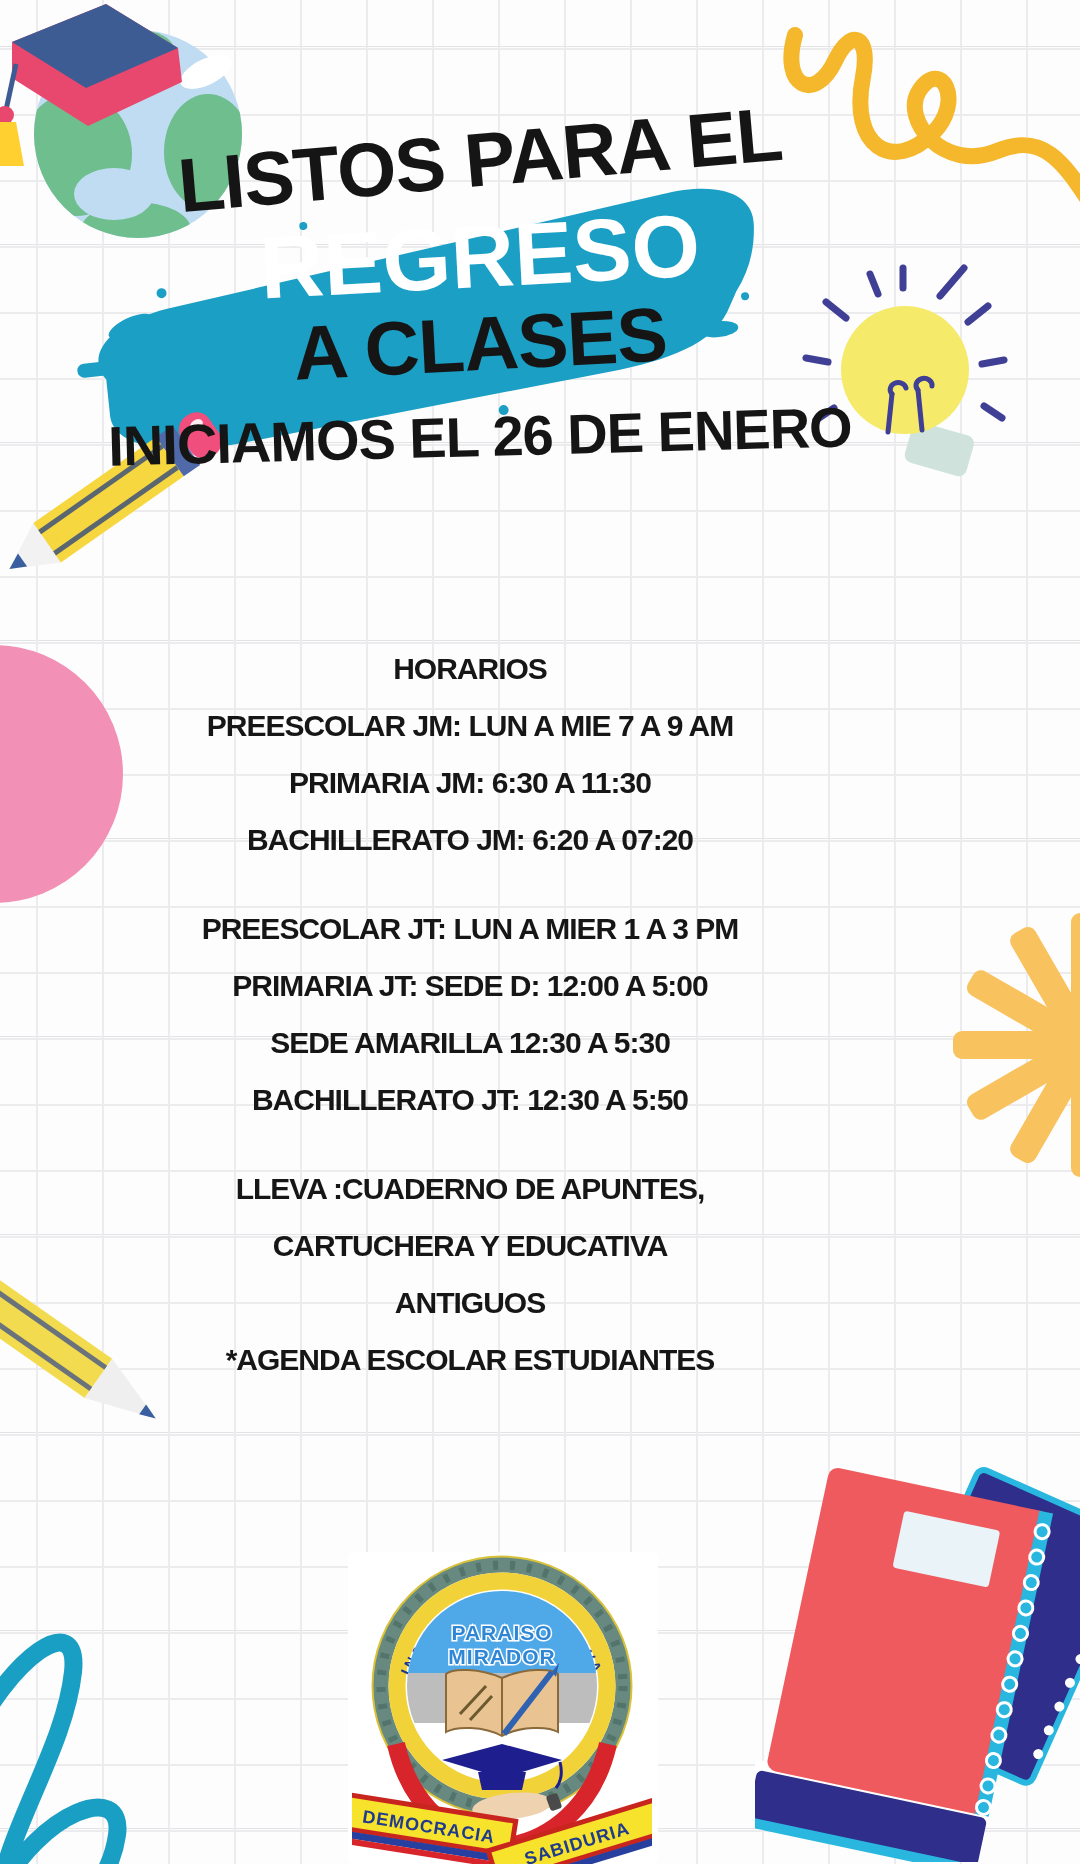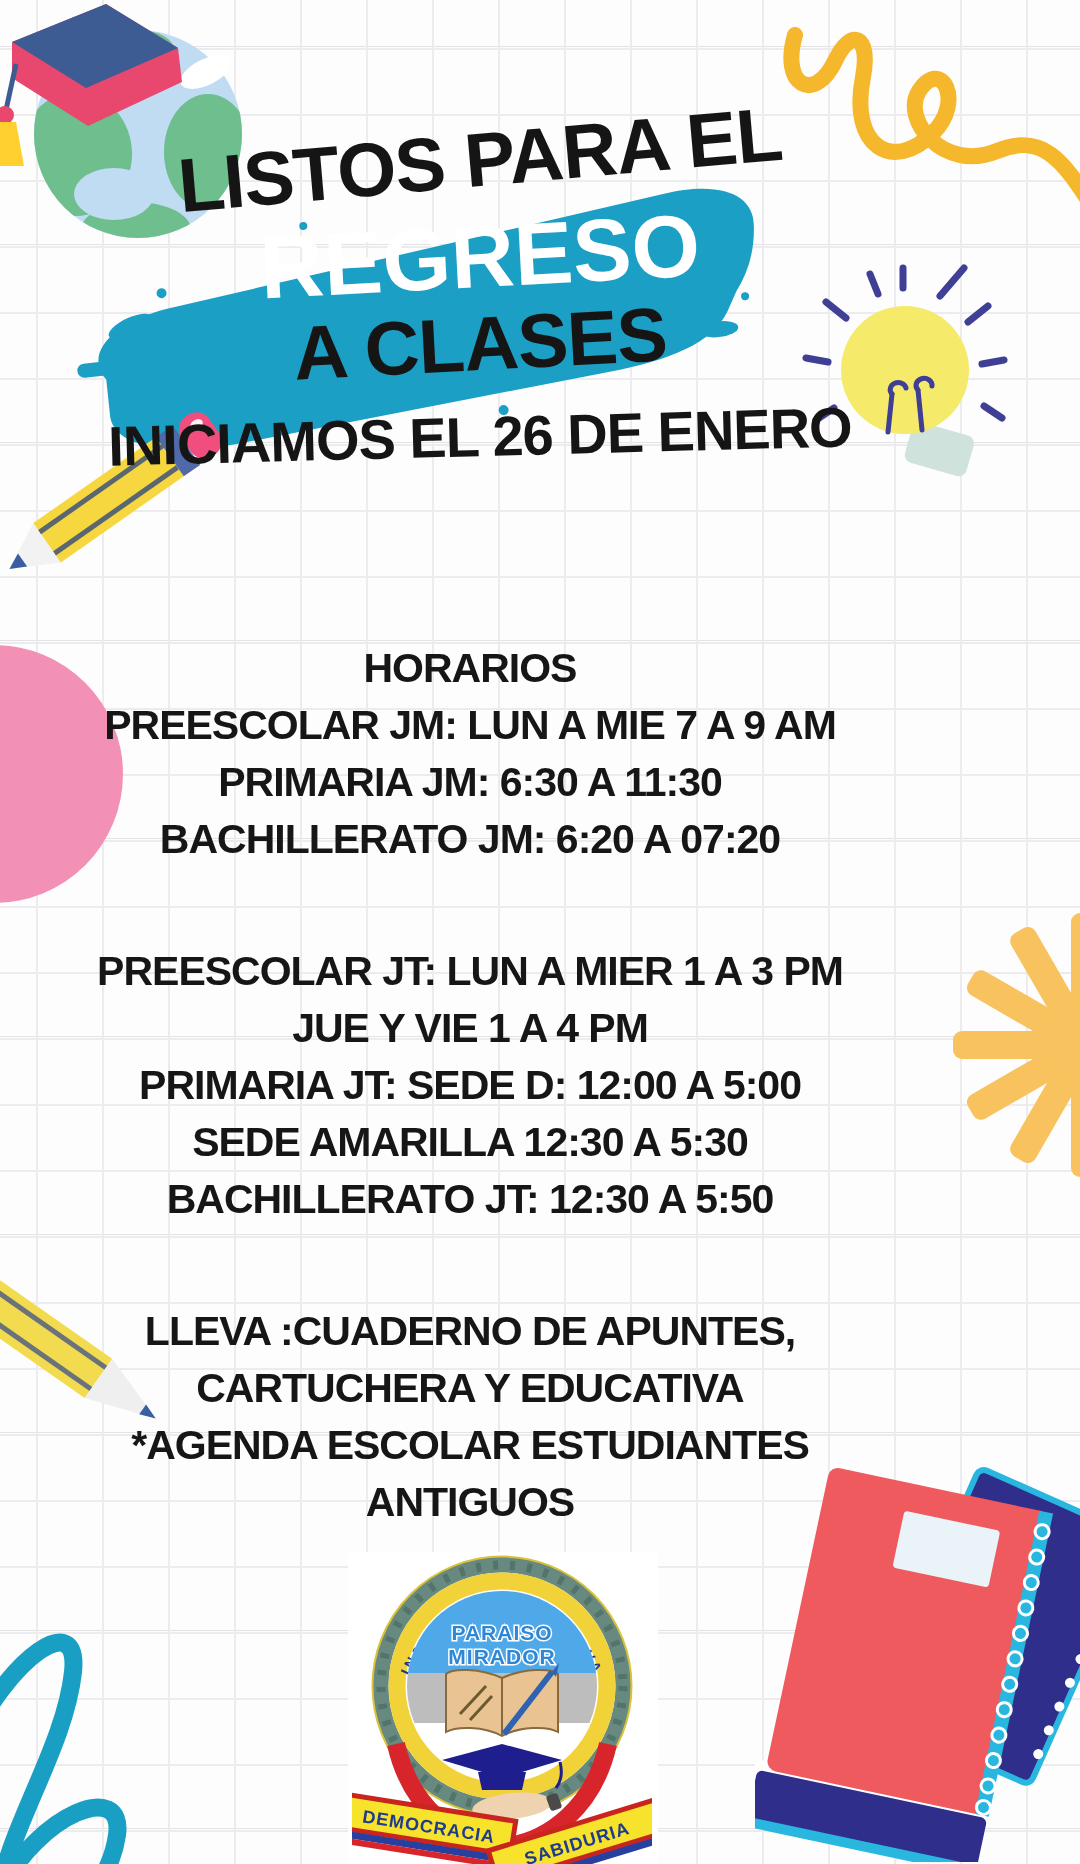--- a/index.html
+++ b/index.html
@@ -15,22 +15,22 @@
     font-family:"Liberation Sans","DejaVu Sans",sans-serif;
   }
   .abs{position:absolute;}
   .txt{font-weight:700;color:#151515;text-align:center;white-space:nowrap;}
   .headline1{left:160px;top:116px;width:640px;font-size:76px;letter-spacing:-1px;transform:rotate(-5deg);z-index:3;}
   .brush{left:72px;top:178px;width:700px;height:250px;transform:rotate(-6deg);z-index:2;}
   .headline2{left:190px;top:206px;width:580px;font-size:88px;color:#ffffff;letter-spacing:0px;transform:rotate(-3deg);z-index:3;}
   .headline3{left:190px;top:300px;width:580px;font-size:76px;letter-spacing:-1px;transform:rotate(-3deg);z-index:3;}
   .startline{left:50px;top:404px;width:860px;font-size:56px;letter-spacing:-1px;transform:rotate(-1.5deg);z-index:3;}
   .schedule{left:30px;top:640px;width:880px;z-index:4;font-weight:700;color:#161616;
-            font-size:41px;line-height:57px;letter-spacing:-1px;text-align:center;white-space:nowrap;}
-  .gap-before{margin-top:75px;}
+            font-size:30px;line-height:57px;letter-spacing:-1px;text-align:center;white-space:nowrap;}
+  .gap-before{margin-top:32px;}
   .pink-circle{left:-135px;top:645px;width:258px;height:258px;border-radius:50%;background:#F291B5;z-index:1;}
   .logo-panel{left:348px;top:1552px;width:310px;height:312px;background:#ffffff;border-radius:6px;z-index:5;}
   .logo{left:352px;top:1554px;width:300px;height:310px;z-index:6;}
   .pencil1{left:-15px;top:468px;width:252px;height:60px;transform:rotate(-35deg);z-index:2;}
   .pencil2{left:-70px;top:1320px;width:250px;height:56px;transform:rotate(35deg);z-index:2;}
   .lgname{font-family:"Liberation Sans",sans-serif;font-size:21px;font-weight:bold;fill:#2F86D4;
           stroke:#ffffff;stroke-width:3px;paint-order:stroke;text-anchor:middle;letter-spacing:1px;}
   .lgring{font-family:"Liberation Sans",sans-serif;font-size:14px;font-weight:bold;fill:#1E3A8A;letter-spacing:3px;}
   .lgribbon{font-family:"Liberation Sans",sans-serif;font-size:18px;font-weight:bold;fill:#203B8C;
             text-anchor:middle;letter-spacing:1px;}
@@ -145,28 +145,27 @@
       <circle cx="150" cy="150" r="44"></circle>
     </g>
   </svg>
 
   <div class="abs schedule">
     <div>HORARIOS</div>
     <div>PREESCOLAR JM: LUN A MIE 7 A 9 AM</div>
     <div>PRIMARIA JM: 6:30 A 11:30</div>
     <div>BACHILLERATO JM: 6:20 A 07:20</div>
     <div class="gap-before">PREESCOLAR JT: LUN A MIER 1 A 3 PM</div>
-    <div>JUE Y VIE 1 A 4 PM</div>
     <div>PRIMARIA JT: SEDE D: 12:00 A 5:00</div>
     <div>SEDE AMARILLA 12:30 A 5:30</div>
     <div>BACHILLERATO JT: 12:30 A 5:50</div>
     <div class="gap-before">LLEVA :CUADERNO DE APUNTES,</div>
     <div>CARTUCHERA Y EDUCATIVA</div>
+    <div>ANTIGUOS</div>
     <div>*AGENDA ESCOLAR ESTUDIANTES</div>
-    <div>ANTIGUOS</div>
   </div>
 
   <div class="abs pencil2">
     <svg viewBox="0 0 250 56" width="250" height="56">
       <rect x="0" y="4" width="178" height="48" fill="#F2DB4E"></rect>
       <line x1="0" y1="15" x2="178" y2="15" stroke="#6A737B" stroke-width="5"></line>
       <line x1="0" y1="41" x2="178" y2="41" stroke="#6A737B" stroke-width="5"></line>
       <polygon points="178,4 248,28 178,52" fill="#EFEFEF"></polygon>
       <polygon points="232,22 248,28 232,34" fill="#3A5FA0"></polygon>
     </svg>

